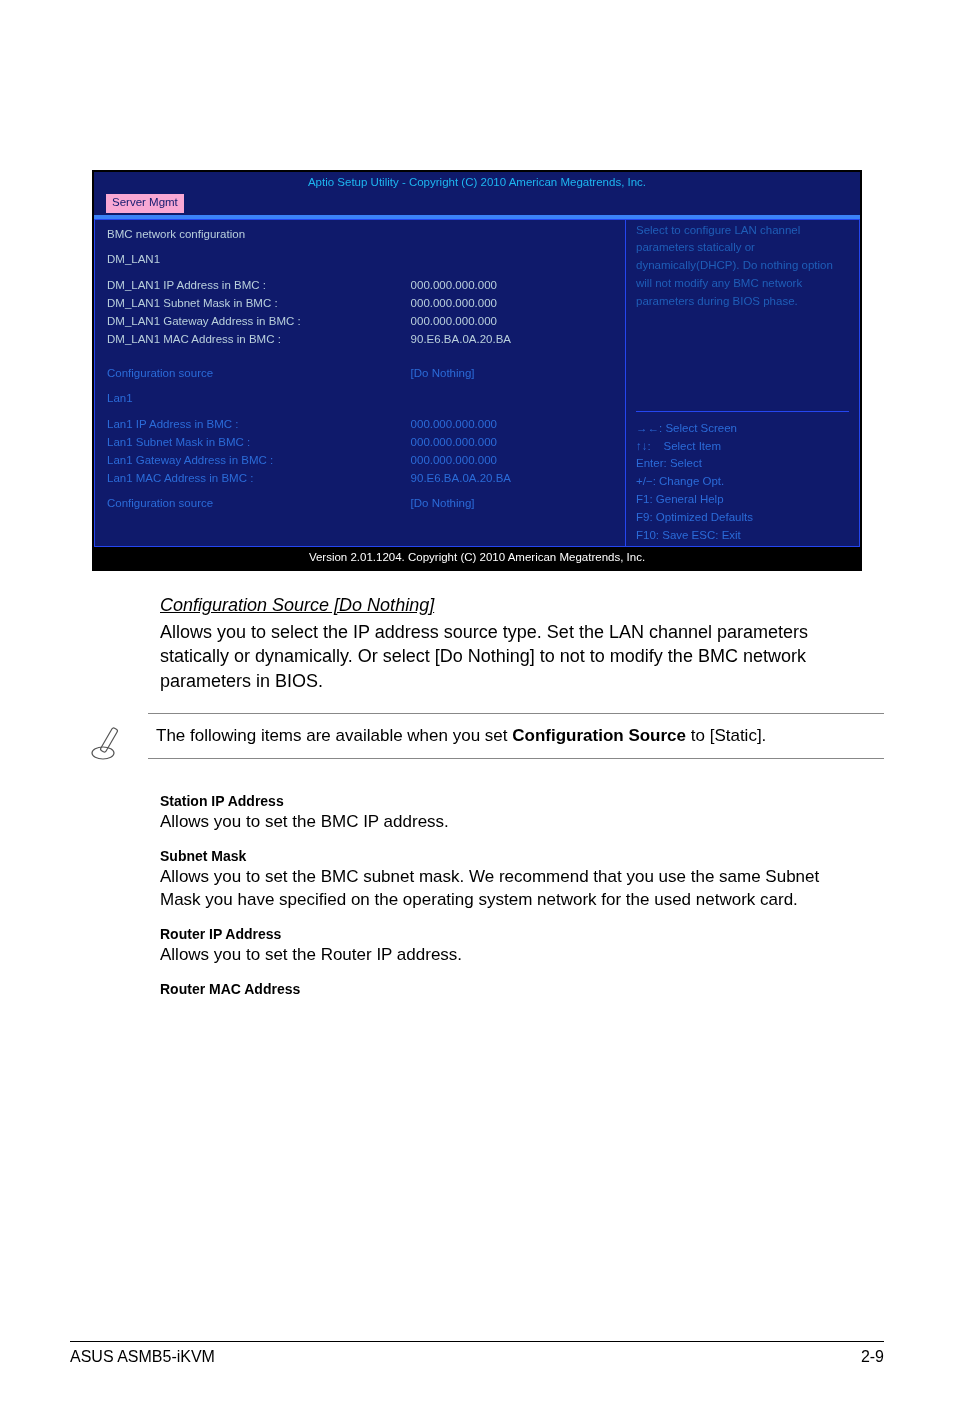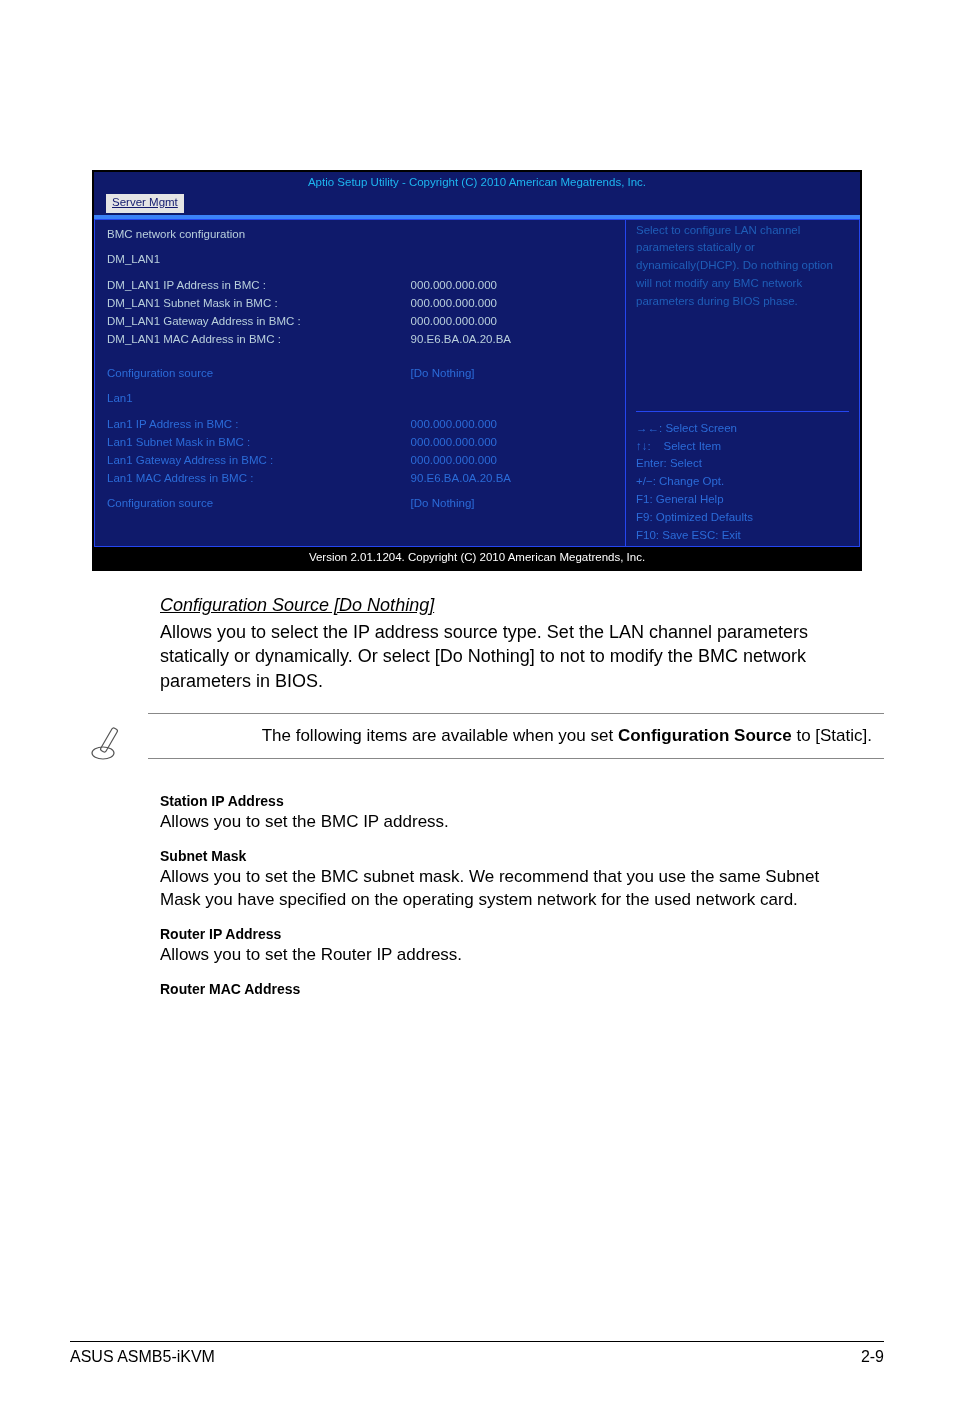--- a/index.html
+++ b/index.html
@@ -27,25 +27,24 @@
     text-align: center;
     color: #1eb6f0;
     padding: 2px 0;
   }
   .bios-tab-row {
     text-align: left;
     padding: 0 0 2px 12px;
   }
   .bios-tab {
     display: inline-block;
-    background: #e5e5e5;
+    background: #f9a8d4;
     color: #121a6e;
     padding: 0 6px 1px 6px;
     font-size: 11.5px;
-    text-decoration: underline;
   }
   .bios-body {
     display: flex;
     border-top: 4px solid #3b82f6;
   }
   .bios-left {
     flex: 1;
     border: 1px solid #2546f0;
     border-right: none;
     margin: 0;
@@ -88,21 +87,20 @@
   .doc-p {
     font-size: 18px;
     line-height: 1.35;
     margin-bottom: 20px;
   }
   .note-wrap {
     display: flex;
     align-items: flex-start;
     gap: 18px;
     margin: 10px 0 24px 18px;
-    text-align: right;
   }
   .note-icon {
     flex-shrink: 0;
     padding-top: 10px;
   }
   .note-box {
     border-top: 1px solid #888;
     border-bottom: 1px solid #888;
     padding: 10px 12px 10px 8px;
     font-size: 17px;

